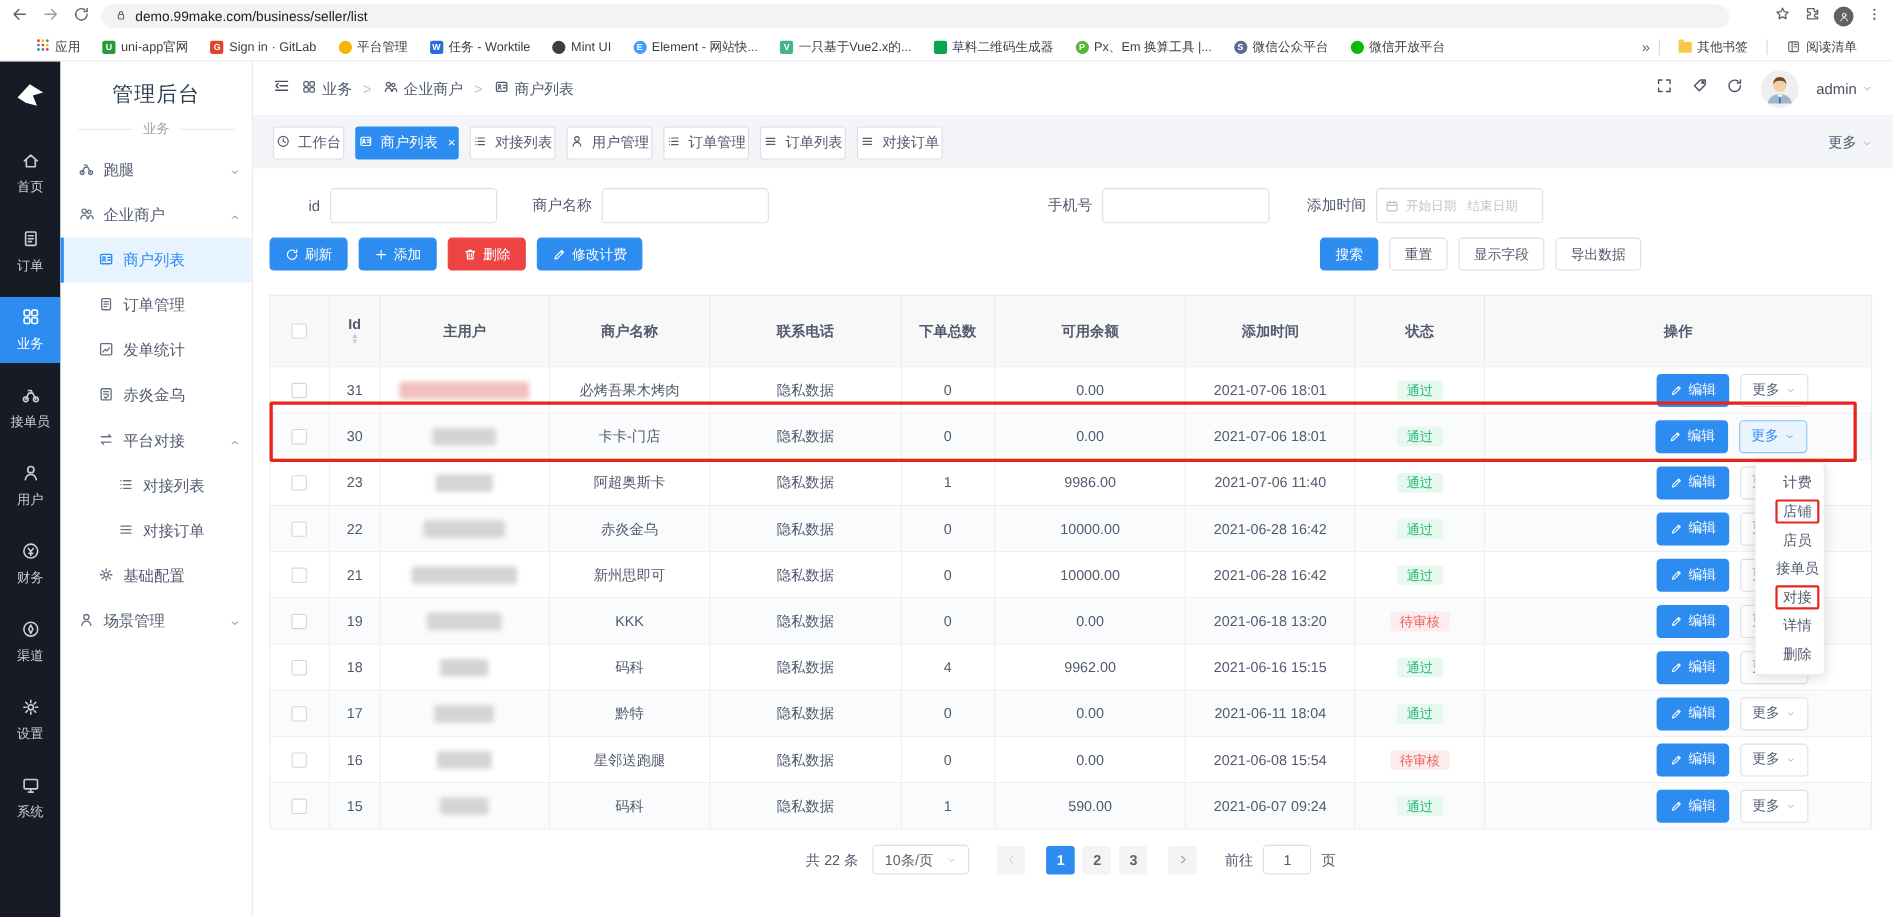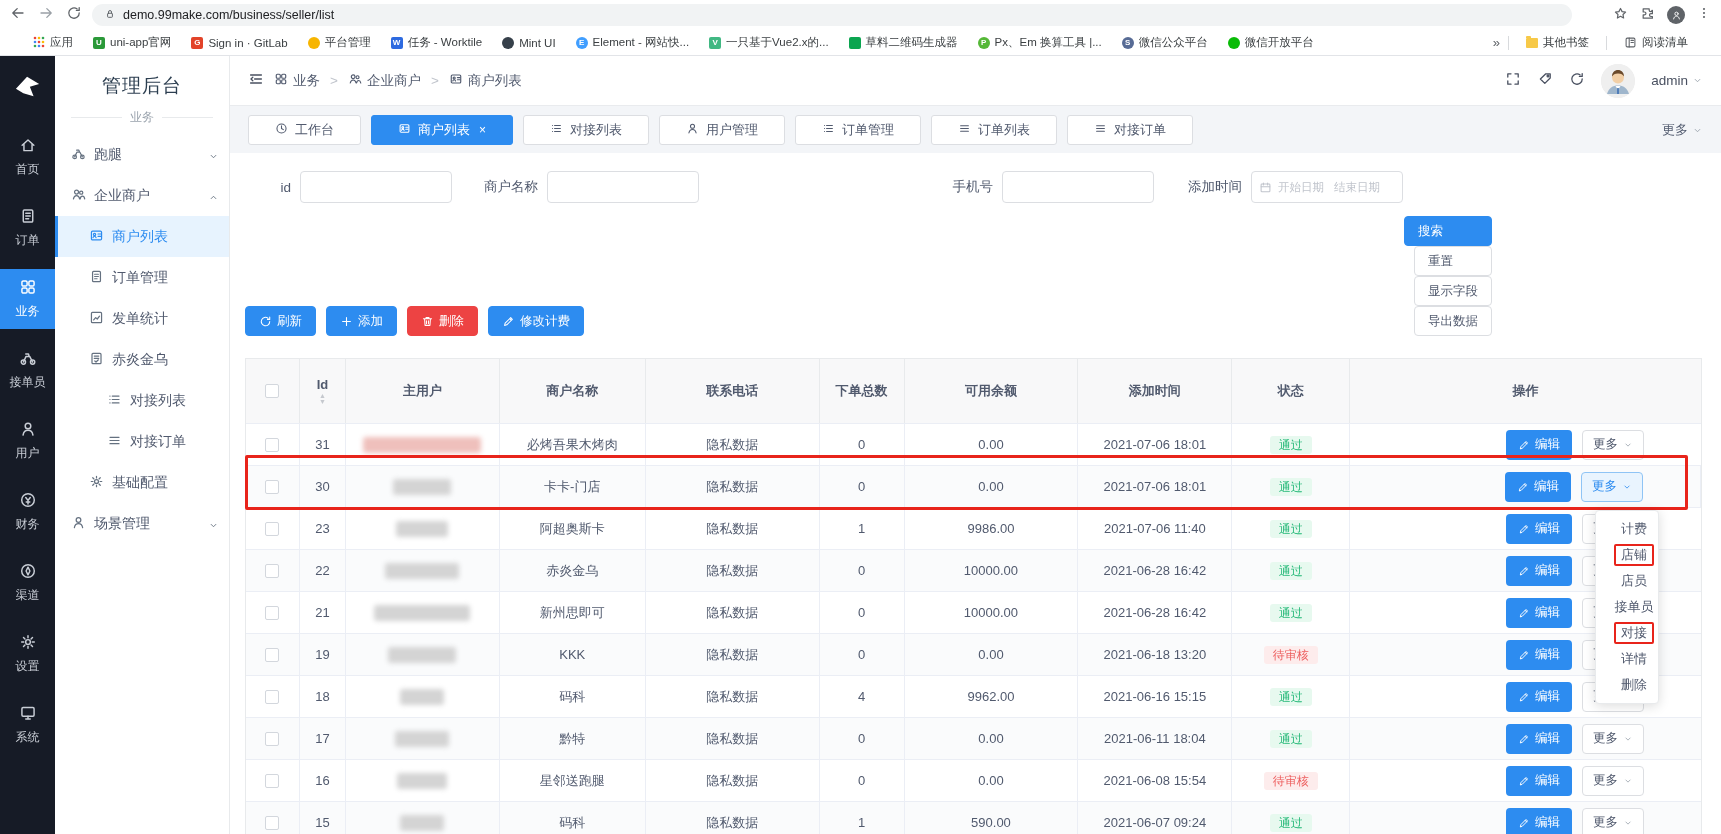--- a/index.html
+++ b/index.html
@@ -51,21 +51,21 @@
   .main { flex:1; background:#f3f5f8; display:flex; flex-direction:column; min-width:0; }
   .topbar { height:50px; background:#fff; border-bottom:1px solid #e9ebee; display:flex; align-items:center; padding:0 18px; gap:10px; flex:none; }
   .crumb { display:flex; align-items:center; gap:8px; font-size:13.5px; color:#515a6e; }
   .crumb .sep { color:#c0c4cc; margin:0 2px; }
   .crumb-item { display:flex; align-items:center; gap:5px; }
   .topbar-right { margin-left:auto; display:flex; align-items:center; gap:16px; color:#495060; }
   .tb-avatar { width:34px; height:34px; border-radius:50%; background:#ececec; overflow:hidden; }
   .admin-wrap { display:flex; align-items:center; gap:4px; font-size:13.5px; }
 
   .tabsbar { display:flex; align-items:center; gap:10px; padding:9px 18px 8px; flex:none; }
-  .tab { height:30px; background:#fff; border:1px solid #dcdee2; border-radius:3px; display:flex; align-items:center; gap:7px; padding:0 26px; font-size:13px; color:#515a6e; cursor:pointer; white-space:nowrap; }
+  .tab { height:30px; background:#fff; border:1px solid #dcdee2; border-radius:3px; display:flex; align-items:center; gap:7px; padding:0 2px; font-size:13px; color:#515a6e; cursor:pointer; white-space:nowrap; }
   .tab .ic { width:13px; height:13px; }
   .tab.active { background:#2d8cf0; border-color:#2d8cf0; color:#fff; }
   .tab .x { font-size:12px; margin-left:2px; }
   .tabs-more { margin-left:auto; display:flex; align-items:center; gap:4px; font-size:13px; color:#515a6e; cursor:pointer; }
   .tabs-more .ic { width:11px; height:11px; color:#9aa3ad; }
 
   .card { background:#fff; margin:0; padding:18px 19px 0 15px; flex:1; }
 
   
   .filter-row { display:flex; align-items:center; padding-left:8px; }
@@ -75,21 +75,21 @@
   .date-input .ic { width:13px; height:13px; }
 
   
   .btn-row { display:flex; align-items:flex-end; margin-top:13px; }
   .btn { height:30px; border-radius:4px; border:1px solid transparent; display:flex; align-items:center; gap:5px; padding:0 13px; font-size:12.5px; cursor:pointer; font-family:inherit; white-space:nowrap; }
   .btn .ic { width:13px; height:13px; }
   .btn.blue { background:#2d8cf0; border-color:#2d8cf0; color:#fff; }
   .btn.red { background:#ed4343; border-color:#ed4343; color:#fff; }
   .btn.plain { background:#fff; border-color:#dcdee2; color:#515a6e; }
   .btn + .btn { margin-left:10px; }
-  .btn-row .right { margin-left:auto; margin-right:210px; display:flex;flex-direction:column; }
+  .btn-row .right { margin-left:auto; margin-right:210px; display:flex; }
 
   
   .table { margin-top:22px; border:1px solid #e8eaec; border-bottom:none; font-size:13px; }
   .trow { display:flex; align-items:stretch; border-bottom:1px solid #ebeef5; background:#fff; position:relative; }
   .trow.stripe { background:#fafbfc; }
   .thead { background:#f8f8f9; font-weight:bold; color:#515a6e; }
   .cell { display:flex; align-items:center; justify-content:center; padding:0 4px; border-right:1px solid #ebeef5; min-height:41px; text-align:center; }
   .thead .cell { border-right:1px solid #e8eaec; min-height:64px; }
   .cell:last-child { border-right:none; }
   .c-cb { width:54px; } .c-id { width:46px; } .c-user { width:154px; } .c-merch { width:146px; }
@@ -380,20 +380,29 @@
                 <path d="M5 10.6l2.1-2.5 1.7 1.5 2.4-3"></path>
               </svg></span>
             <span>发单统计</span>
           </div>
           <div class="smenu-item lv2">
             <span><svg class="ic" style="width:15px;height:15px" viewBox="0 0 16 16">
                 <rect x="3.2" y="2.6" width="9.6" height="10.8" rx="1"></rect>
                 <path d="M5.6 5.4h4.8M5.6 7.8h4.8M6.2 10.6l1.3 1.2 2.5-2.4"></path>
               </svg></span>
             <span>赤炎金乌</span>
+          </div>
+          <div class="smenu-item lv2">
+            <span><svg class="ic" style="width:15px;height:15px" viewBox="0 0 16 16">
+                <path d="M3.4 5.4h9.2l-2-2M12.6 10.6H3.4l2 2"></path>
+              </svg></span>
+            <span>平台对接</span>
+            <span class="caret"><svg class="ic" style="width:11px;height:11px" viewBox="0 0 16 16">
+                <path d="M4.6 9.6 8 6.2l3.4 3.4"></path>
+              </svg></span>
           </div>
           <div class="smenu-item lv3">
             <span><svg class="ic" style="width:15px;height:15px" viewBox="0 0 16 16">
                 <path d="M5.6 4.3h7.2M5.6 8h7.2M5.6 11.7h7.2M3.1 4.3h.1M3.1 8h.1M3.1 11.7h.1"></path>
               </svg></span>
             <span>对接列表</span>
           </div>
           <div class="smenu-item lv3">
             <span><svg class="ic" style="width:15px;height:15px" viewBox="0 0 16 16">
                 <path d="M3.2 4.6h9.6M3.2 8h9.6M3.2 11.4h9.6"></path>

